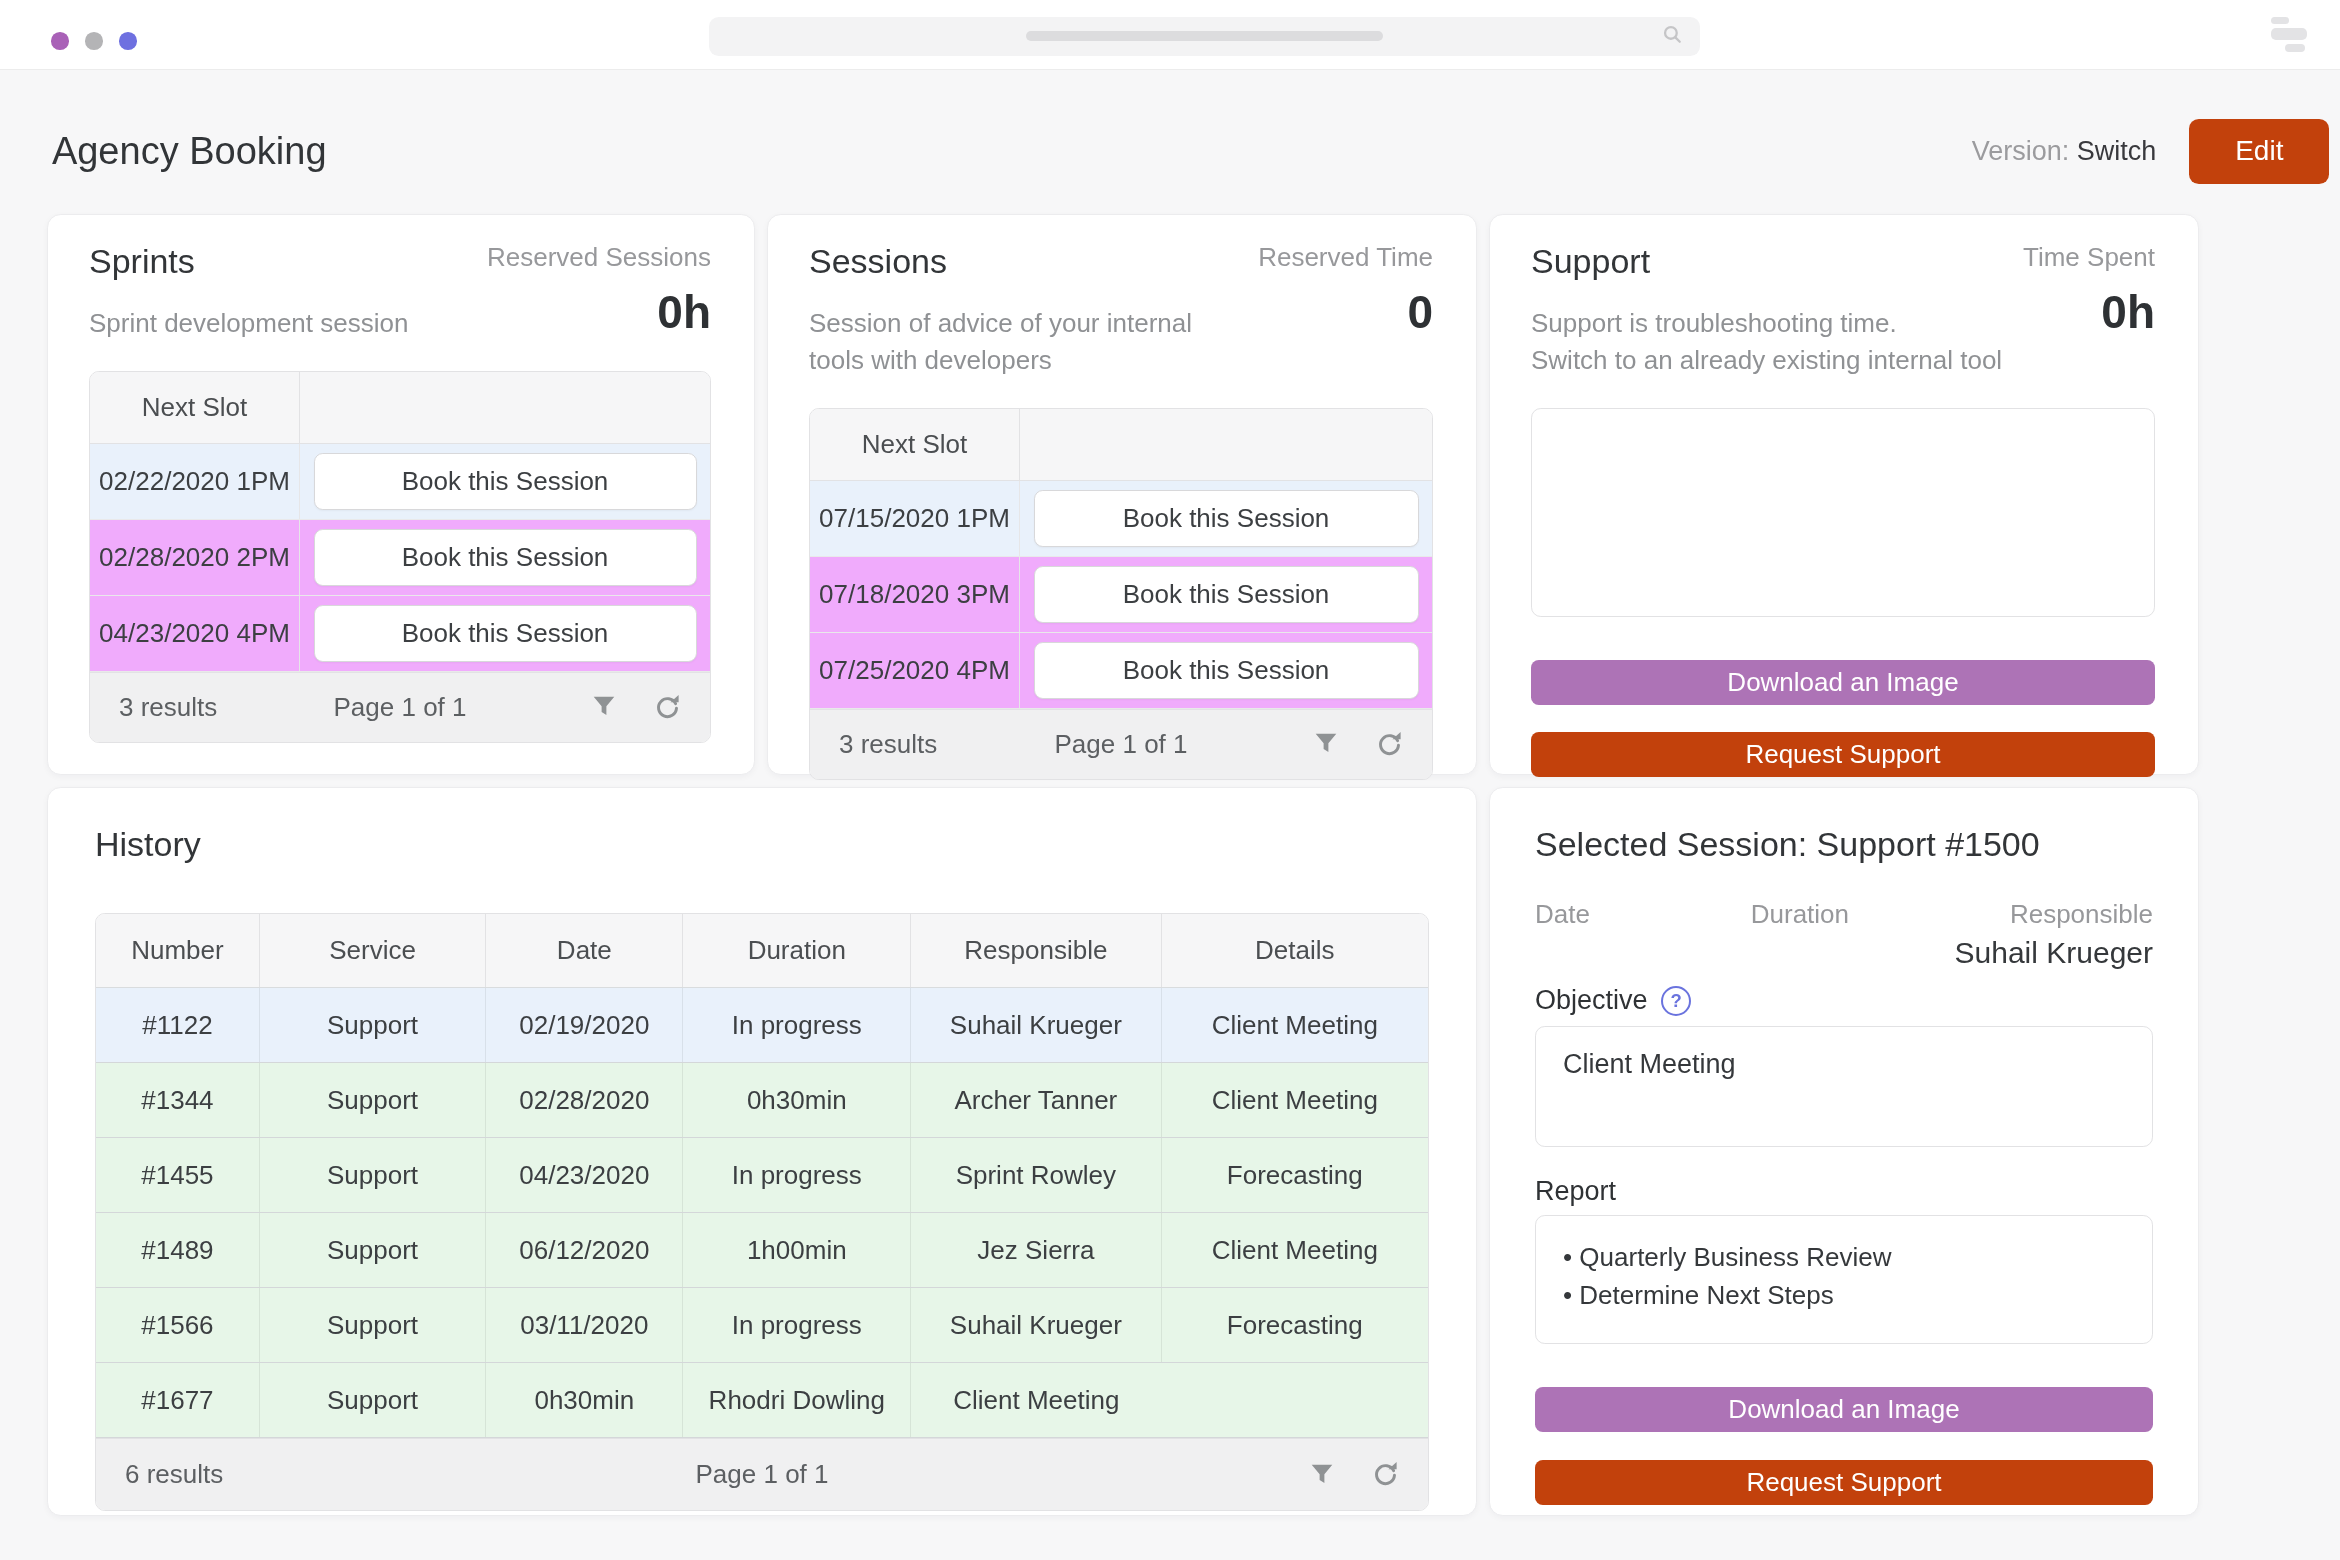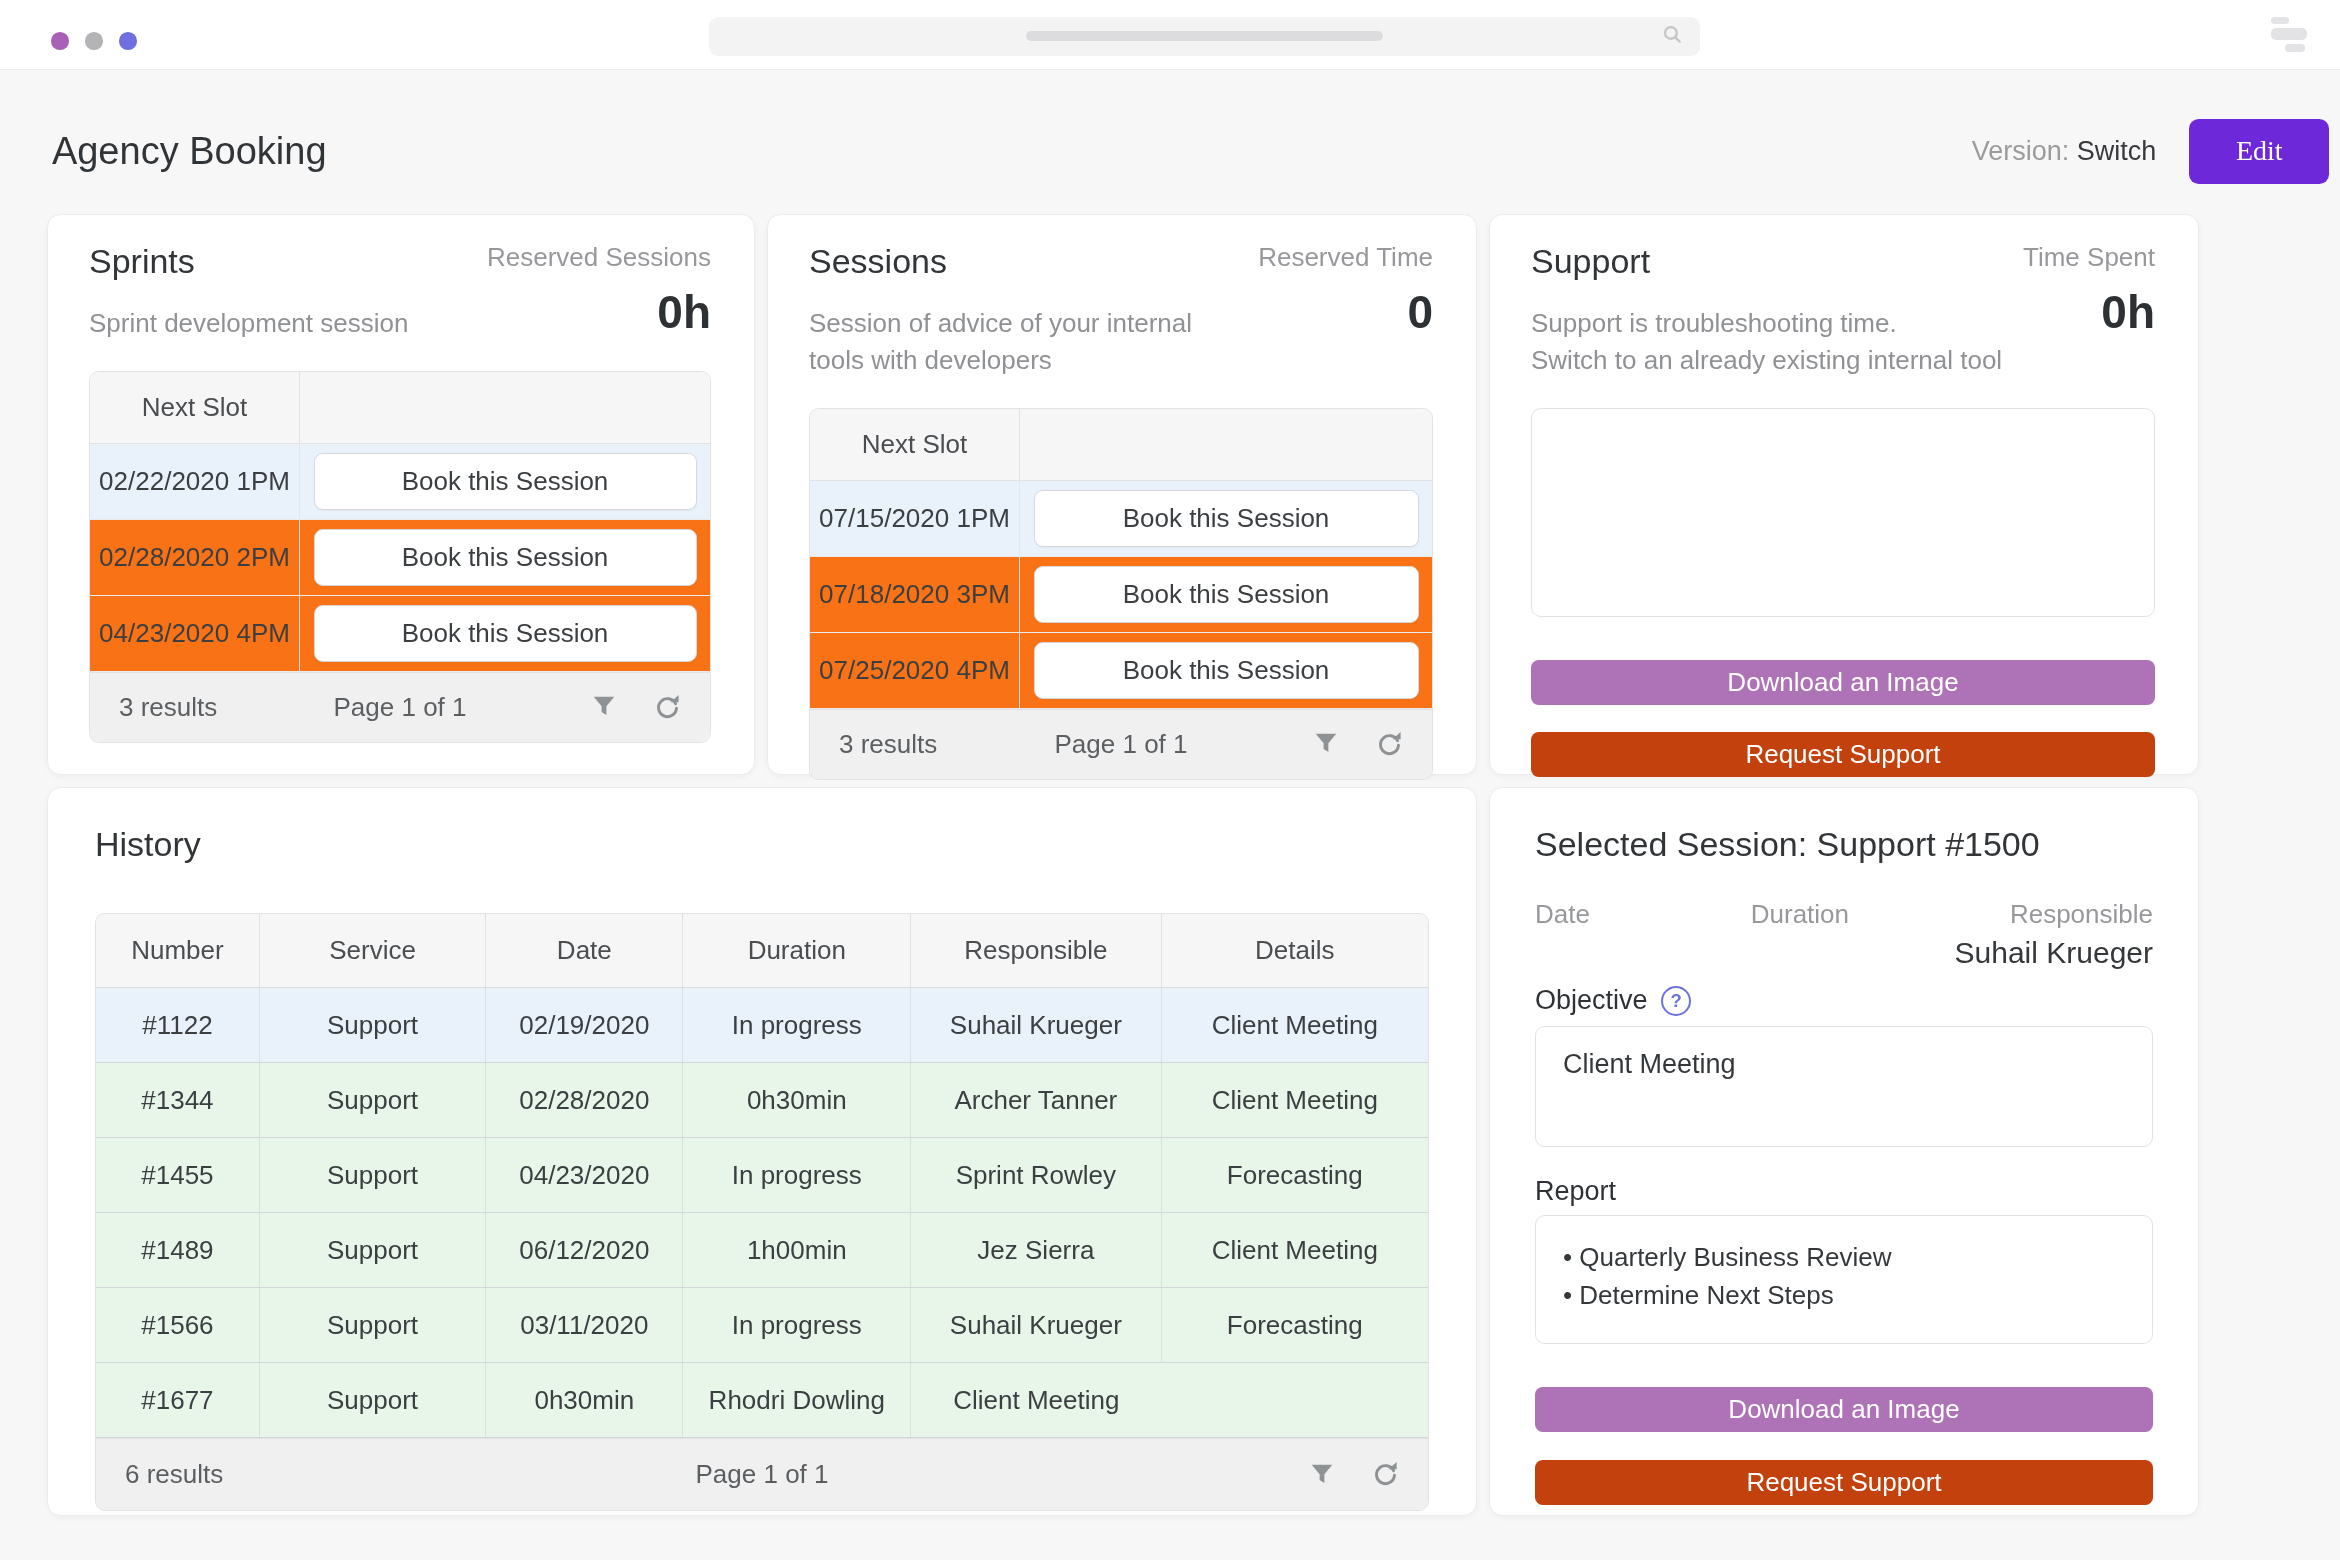--- a/index.html
+++ b/index.html
@@ -40,22 +40,22 @@
   .header-row {
     margin:48px 0 30px 0; height:66px;
     display:flex; align-items:center; justify-content:space-between;
   }
   .page-title { font-size:38px; font-weight:500; color:#323538; padding-left:4.9px; }
   .header-right { display:flex; align-items:center; gap:33px; }
   .version { font-size:27px; }
   .version .vlabel { color:#9b9b9e; }
   .version .vvalue { color:#39393d; font-weight:500; }
   .edit-btn {
-    width:140px; height:65px; background:#6d28d9; color:#ffffff; border:none;
-    border-radius:9.8px; font-size:28px; font-family:Liberation Serif, serif; cursor:pointer;
+    width:140px; height:65px; background:#c2410c; color:#ffffff; border:none;
+    border-radius:9.8px; font-size:28px; font-family:Liberation Sans, sans-serif; cursor:pointer;
   }
 
   
   .cards {
     display:grid;
     grid-template-columns:708px 710px 710px;
     column-gap:78px; row-gap:22.4px;gap:12px;
   }
   .card {
     background:#ffffff; border:1px solid #ececee; border-radius:13.7px;
@@ -76,21 +76,21 @@
   .slot-table { margin-top:29px; border:1px solid #e2e2e4; border-radius:9.8px; overflow:hidden; }
   .slot-head {
     display:grid; grid-template-columns:210px 1fr; height:72px;
     background:#f6f6f7; border-bottom:1px solid #e2e2e4;
   }
   .slot-head .hcell {
     display:flex; align-items:center; justify-content:center;
     font-size:26px; color:#4b4e51;
   }
   .slot-head .hcell:first-child { border-right:1px solid #e2e2e4; }
-  .slot-row { display:grid; grid-template-columns:210px 1fr; height:76px; border-bottom:1px solid #e9e9ea; background:#f97316; }
+  .slot-row { display:grid; grid-template-columns:210px 1fr; height:76px; border-bottom:1px solid #e9e9ea; background:#f0abfc; }
   .slot-row:last-of-type { border-bottom:none; }
   .slot-row.hl { background:#e9f1fb; }
   .slot-cell { display:flex; align-items:center; justify-content:center; font-size:26px; color:#3c3f42; }
   .slot-cell.date { border-right:1px solid #e6e6e8; }
   .book-btn {
     width:calc(100% - 27px); height:57px; background:#ffffff; border:1px solid #d8d8da;
     border-radius:8.8px; font-size:26px; color:#3c3f42; font-family:inherit; cursor:pointer;
     box-shadow:0 1px 2px rgba(0,0,0,0.04);
   }
   .tfoot {

